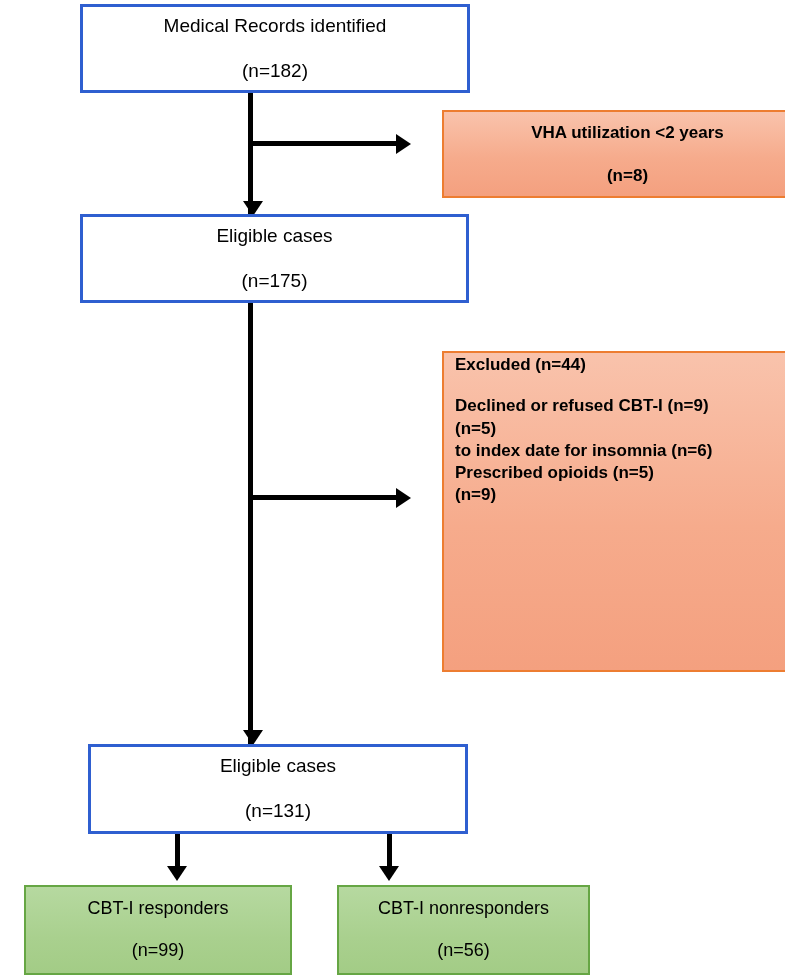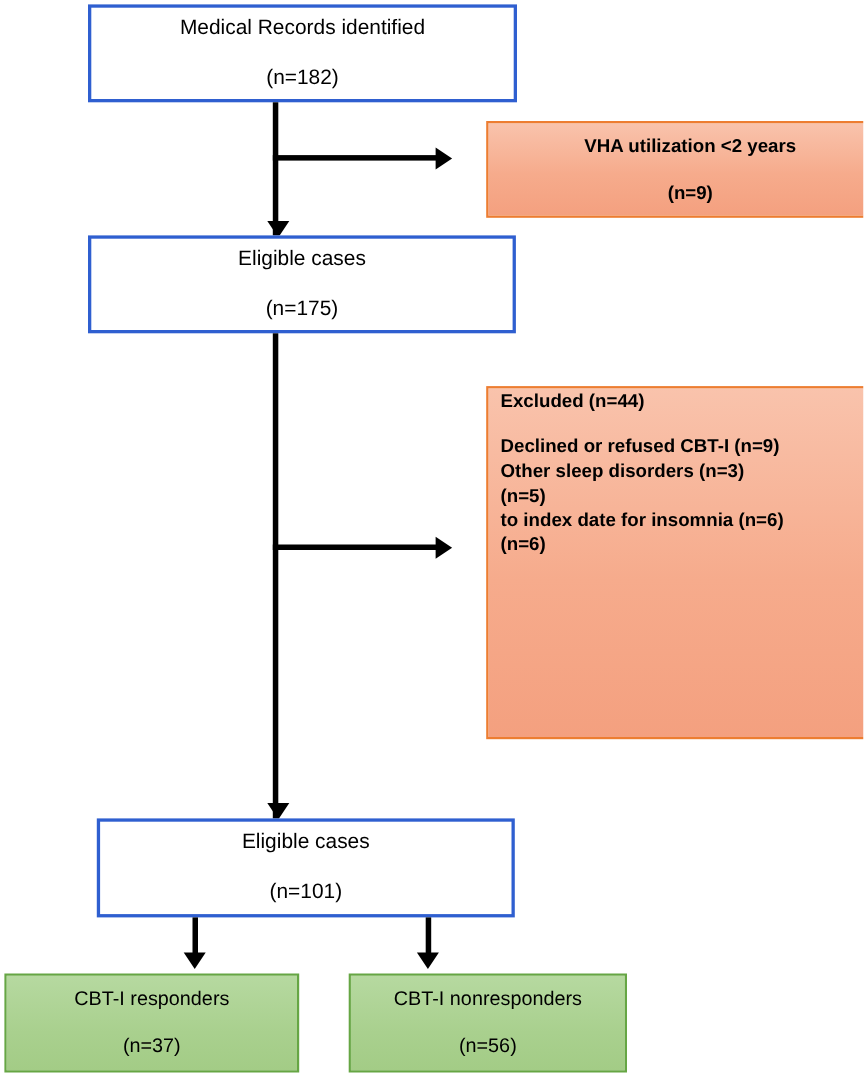--- a/index.html
+++ b/index.html
@@ -66,20 +66,21 @@
 
   
   .node-green {
     border: 2px solid #66a644;
     background: linear-gradient(180deg, #b6d9a0 0%, #a9d08e 60%, #a3cc86 100%);
     align-items: center;
     text-align: center;
     font-size: 18px;
     font-weight: 400;
     line-height: 1.2;
+    margin-left: 20px;
   }
   .node-green .ln-title { margin-bottom: 20px; }
 
   
   .vline {
     position: absolute;
     background: #000000;
     width: 5px;
   }
   .hline {
@@ -115,57 +116,57 @@
   </div>
 
   <div class="vline" style="left:248px; top:93px; height:122px;"></div>
   <div class="arrow-down" style="left:243px; top:201px;"></div>
 
   <div class="hline" style="left:248px; top:141px; width:155px;"></div>
   <div class="arrow-right" style="left:396px; top:134px;"></div>
 
   <div class="node node-orange node-orange-centered" style="left:410px; top:110px; width:371px; height:88px;">
     <div class="ln-title">VHA utilization &lt;2 years</div>
-    <div class="ln-count">(n=9)</div>
+    <div class="ln-count">(n=8)</div>
   </div>
 
   <div class="node node-blue" style="left:80px; top:214px; width:389px; height:89px;">
     <div class="ln-title">Eligible cases</div>
     <div class="ln-count">(n=175)</div>
   </div>
 
   <div class="vline" style="left:248px; top:303px; height:452px;"></div>
   <div class="arrow-down" style="left:243px; top:730px;"></div>
 
   <div class="hline" style="left:248px; top:495px; width:155px;"></div>
   <div class="arrow-right" style="left:396px; top:488px;"></div>
 
   <div class="node node-orange node-orange-list" style="left:410px; top:351px; width:371px; height:321px;">
     <div class="excl-head">Excluded (n=44)</div>
     <div class="excl-item">Declined or refused CBT-I (n=9)</div>
-    <div class="excl-item">Other sleep disorders (n=3)</div>
     <div class="excl-item">(n=5)</div>
     <div class="excl-item">to index date for insomnia (n=6)</div>
-    <div class="excl-item">(n=6)</div>
+    <div class="excl-item">Prescribed opioids (n=5)</div>
+    <div class="excl-item">(n=9)</div>
   </div>
 
   <div class="node node-blue" style="left:88px; top:744px; width:380px; height:90px;">
     <div class="ln-title">Eligible cases</div>
-    <div class="ln-count">(n=101)</div>
+    <div class="ln-count">(n=131)</div>
   </div>
 
   <div class="vline" style="left:175px; top:834px; height:37px;"></div>
   <div class="arrow-down" style="left:167px; top:866px;"></div>
 
   <div class="vline" style="left:387px; top:834px; height:37px;"></div>
   <div class="arrow-down" style="left:379px; top:866px;"></div>
 
   <div class="node node-green" style="left:4px; top:885px; width:268px; height:90px;">
     <div class="ln-title">CBT-I responders</div>
-    <div class="ln-count">(n=37)</div>
+    <div class="ln-count">(n=99)</div>
   </div>
 
   <div class="node node-green" style="left:317px; top:885px; width:253px; height:90px;">
     <div class="ln-title">CBT-I nonresponders</div>
     <div class="ln-count">(n=56)</div>
   </div>
 
 </div>
 
 </body></html>

